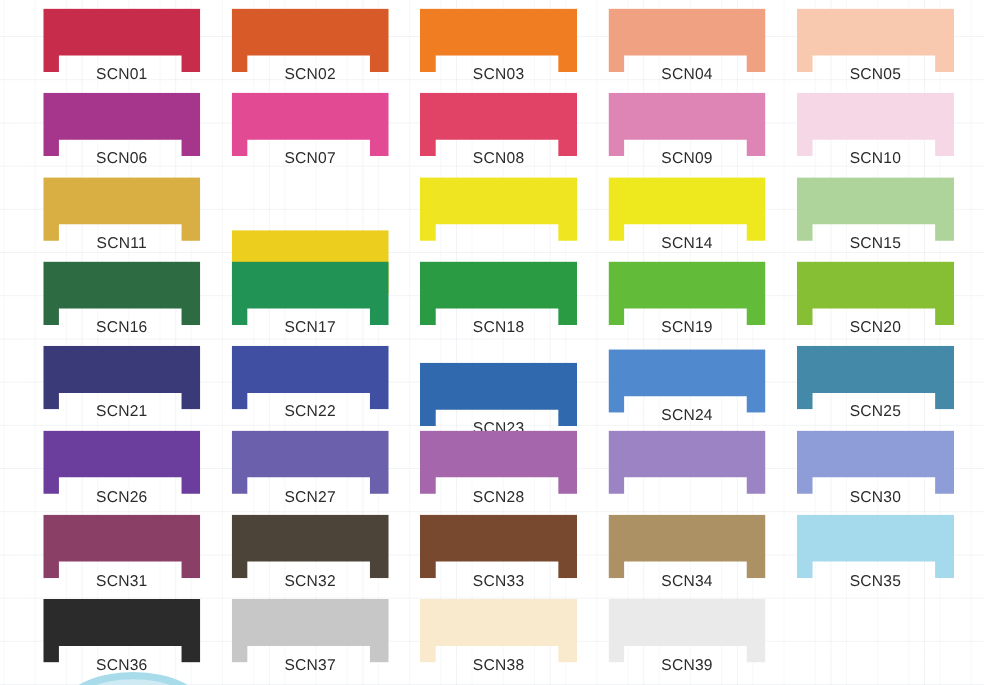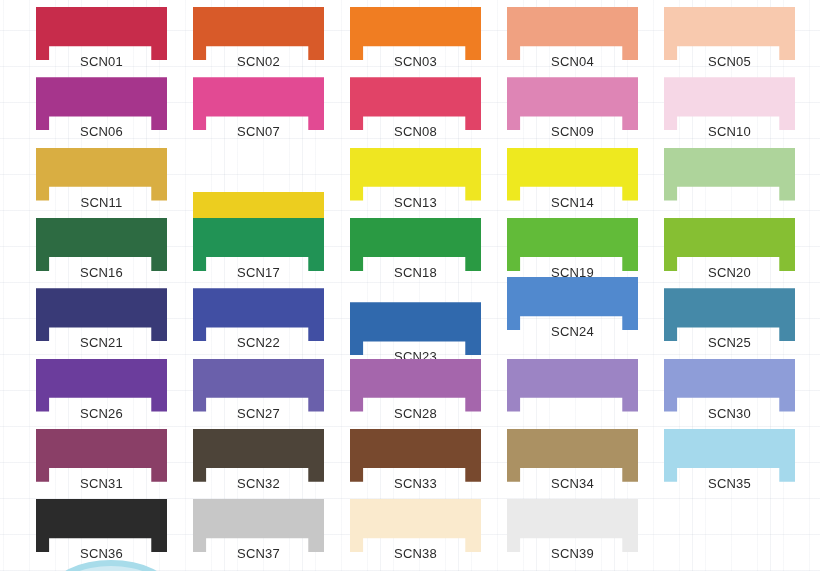--- a/index.html
+++ b/index.html
@@ -152,28 +152,28 @@
       <div class="swatch-cell" style="left: 36px; top: 147.6px;">
         <div class="chip" title="#d9ae42" style="background: rgb(217, 174, 66);"></div>
         <div class="chip-label">SCN11</div>
       </div>
       <div class="swatch-cell" style="left: 193px; top: 147.6px; margin-top: 44px;">
         <div class="chip" title="#ecce1f" style="background: rgb(236, 206, 31);"></div>
         <div class="chip-label">SCN12</div>
       </div>
       <div class="swatch-cell" style="left: 350px; top: 147.6px;">
         <div class="chip" title="#efe621" style="background: rgb(239, 230, 33);"></div>
-        <div class="chip-label">SCN13</div>
       </div>
       <div class="swatch-cell" style="left: 507px; top: 147.6px;">
         <div class="chip" title="#eee91f" style="background: rgb(238, 233, 31);"></div>
         <div class="chip-label">SCN14</div>
       </div>
       <div class="swatch-cell" style="left: 664px; top: 147.6px;">
         <div class="chip" title="#aed49b" style="background: rgb(174, 212, 155);"></div>
+        <div class="chip-label">SCN15</div>
       </div>
       <div class="swatch-cell" style="left: 36px; top: 217.9px;">
         <div class="chip" title="#2d6b42" style="background: rgb(45, 107, 66);"></div>
         <div class="chip-label">SCN16</div>
       </div>
       <div class="swatch-cell" style="left: 193px; top: 217.9px;">
         <div class="chip" title="#219355" style="background: rgb(33, 147, 85);"></div>
         <div class="chip-label">SCN17</div>
       </div>
       <div class="swatch-cell" style="left: 350px; top: 217.9px;">
@@ -193,21 +193,21 @@
         <div class="chip-label">SCN21</div>
       </div>
       <div class="swatch-cell" style="left: 193px; top: 288.2px;">
         <div class="chip" title="#414fa3" style="background: rgb(65, 79, 163);"></div>
         <div class="chip-label">SCN22</div>
       </div>
       <div class="swatch-cell" style="left: 350px; top: 288.2px; margin-top: 14px;">
         <div class="chip" title="#3069ad" style="background: rgb(48, 105, 173);"></div>
         <div class="chip-label">SCN23</div>
       </div>
-      <div class="swatch-cell" style="left: 507px; top: 277px; padding-left: 48px;">
+      <div class="swatch-cell" style="left: 507px; top: 291px; padding-left: 48px;">
         <div class="chip" title="#5189ce" style="background: rgb(81, 137, 206);"></div>
         <div class="chip-label">SCN24</div>
       </div>
       <div class="swatch-cell" style="left: 664px; top: 288.2px;">
         <div class="chip" title="#4589a8" style="background: rgb(69, 137, 168);"></div>
         <div class="chip-label">SCN25</div>
       </div>
       <div class="swatch-cell" style="left: 36px; top: 358.5px;">
         <div class="chip" title="#6b3d9c" style="background: rgb(107, 61, 156);"></div>
         <div class="chip-label">SCN26</div>

